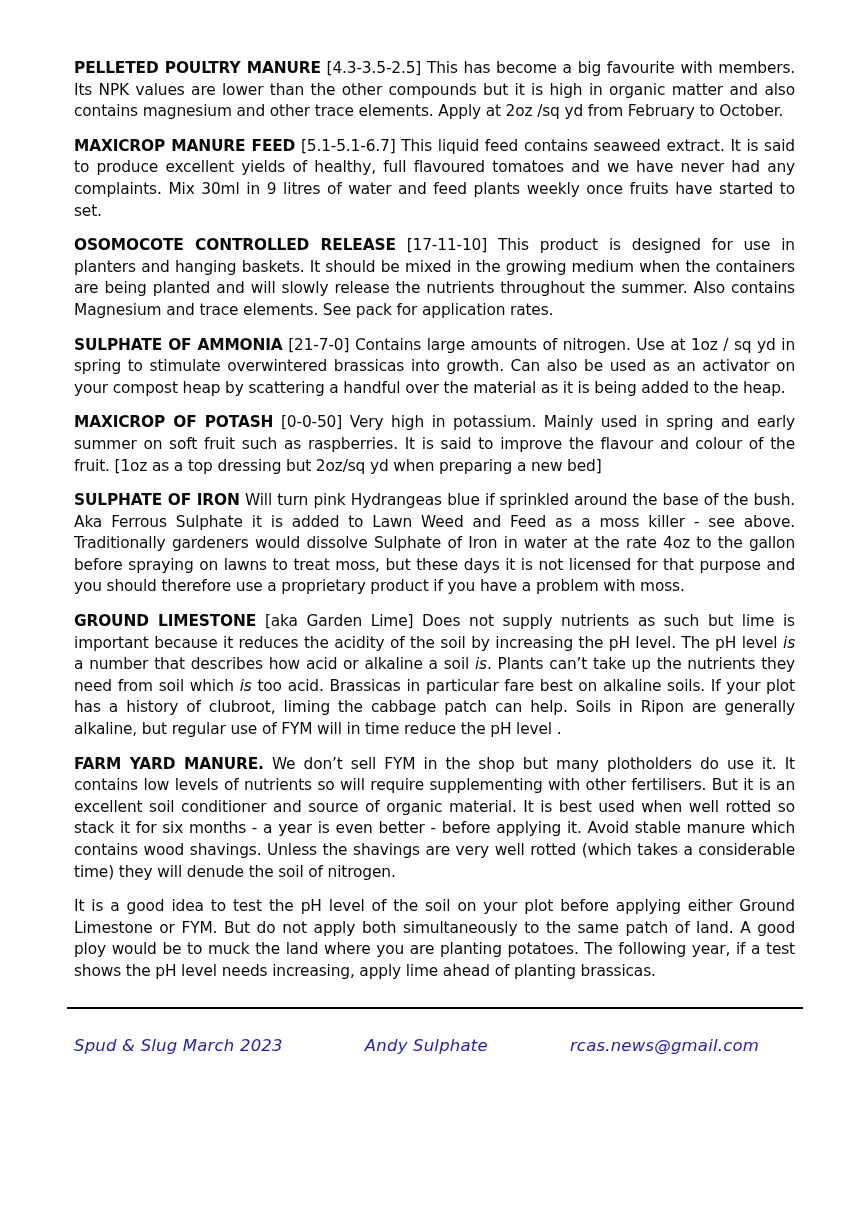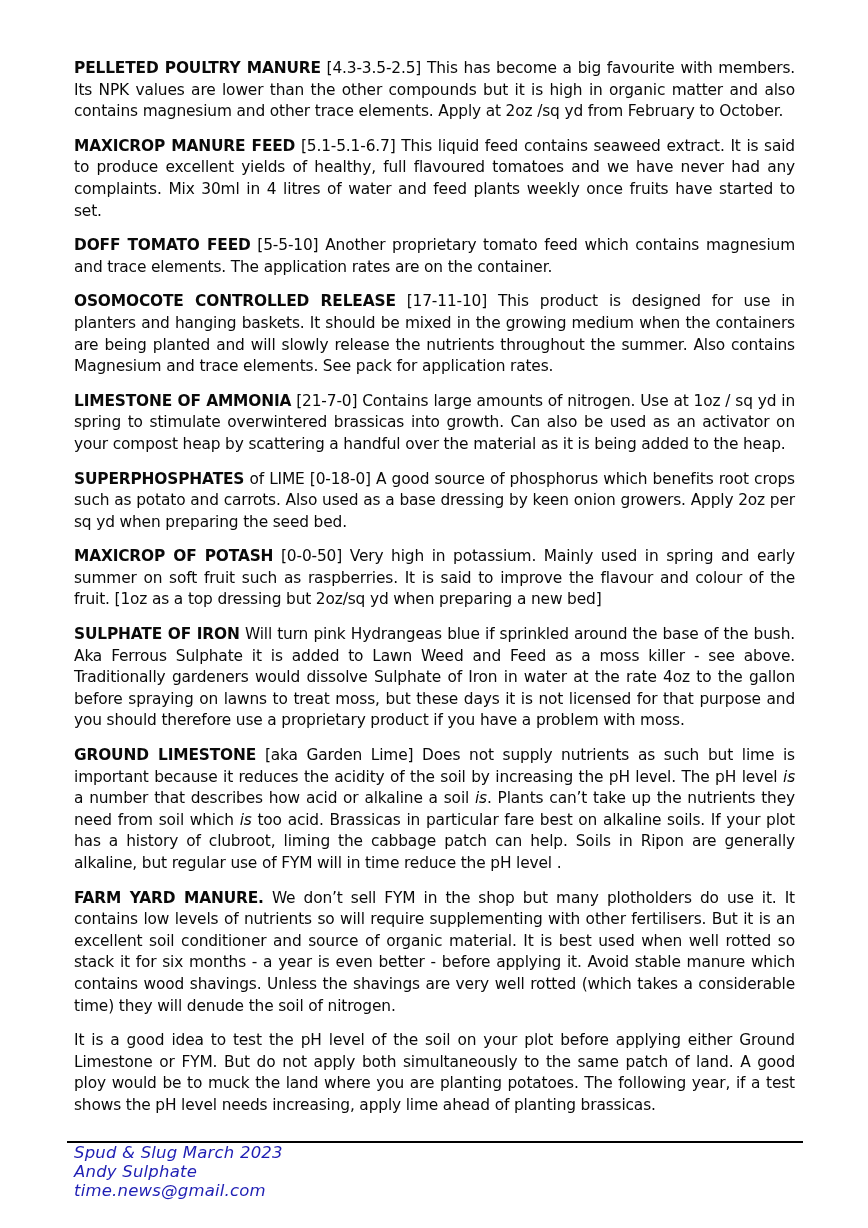--- a/index.html
+++ b/index.html
@@ -35,46 +35,44 @@
   .footer-rule {
     height: 2px;
     background: #000000;
     margin-left: -7px;
     width: 736px;
   }
   .footer-row {
     display: flex;
     justify-content: space-between;
     align-items: baseline;
+    margin-top: 27px;
     padding-right: 36px;
     font-style: italic;
     font-size: 16.5px;
     letter-spacing: 0.2px;
-    flex-direction: column;
   }
 </style>
 </head>
 <body>
 
 <div class="page">
   <main id="doc-body">
       <p class="para"><span class="seg-b">PELLETED POULTRY MANURE</span><span class="seg-n"> [4.3-3.5-2.5]  This has become a big favourite with members. Its NPK values are lower than the other compounds but it is high in organic matter and also contains magnesium and other trace elements.  Apply at 2oz /sq yd from February to October.</span></p>
-      <p class="para"><span class="seg-b">MAXICROP MANURE FEED</span><span class="seg-n"> [5.1-5.1-6.7]  This liquid feed contains seaweed extract.  It is said to produce excellent yields of healthy, full flavoured tomatoes and we have never had any complaints. Mix 30ml in 4 litres of water and feed plants weekly once fruits have started to set.</span></p>
-      <p class="para"><span class="seg-b">DOFF TOMATO FEED</span><span class="seg-n"> [5-5-10]  Another proprietary tomato feed which contains magnesium and trace elements.  The application rates are on the container.</span></p>
+      <p class="para"><span class="seg-b">MAXICROP MANURE FEED</span><span class="seg-n"> [5.1-5.1-6.7]  This liquid feed contains seaweed extract.  It is said to produce excellent yields of healthy, full flavoured tomatoes and we have never had any complaints. Mix 30ml in 9 litres of water and feed plants weekly once fruits have started to set.</span></p>
       <p class="para"><span class="seg-b">OSOMOCOTE CONTROLLED RELEASE</span><span class="seg-n"> [17-11-10]  This product is designed for use in planters and hanging baskets.  It should be mixed in the growing medium when the containers are being planted and will slowly release the nutrients throughout the summer.  Also contains Magnesium and trace elements. See pack for application rates.</span></p>
-      <p class="para"><span class="seg-b">LIMESTONE OF AMMONIA</span><span class="seg-n"> [21-7-0]  Contains large amounts of nitrogen.  Use at 1oz / sq yd in spring to stimulate overwintered brassicas into growth.  Can also be used as an activator on your compost heap by scattering a handful over the material as it is being added to the heap.</span></p>
-      <p class="para"><span class="seg-b">SUPERPHOSPHATES</span><span class="seg-n"> of LIME [0-18-0]  A good source of phosphorus which benefits root crops such as potato and carrots.  Also used as a base dressing by keen onion growers.  Apply 2oz per sq yd when preparing the seed bed.</span></p>
+      <p class="para"><span class="seg-b">SULPHATE OF AMMONIA</span><span class="seg-n"> [21-7-0]  Contains large amounts of nitrogen.  Use at 1oz / sq yd in spring to stimulate overwintered brassicas into growth.  Can also be used as an activator on your compost heap by scattering a handful over the material as it is being added to the heap.</span></p>
       <p class="para"><span class="seg-b">MAXICROP OF POTASH</span><span class="seg-n"> [0-0-50]  Very high in potassium.  Mainly used in spring and early summer on soft fruit such as raspberries.  It is said to improve the flavour and colour of the fruit. [1oz as a top dressing but 2oz/sq yd when preparing a new bed]</span></p>
       <p class="para"><span class="seg-b">SULPHATE OF IRON</span><span class="seg-n">  Will turn pink Hydrangeas blue if sprinkled around the base of the bush. Aka Ferrous Sulphate it is added to Lawn Weed and Feed as a moss killer - see above. Traditionally gardeners would dissolve Sulphate of Iron in water at the rate 4oz to the gallon before spraying on lawns to treat moss, but these days it is not licensed for that purpose and you should therefore use a proprietary product if you have a problem with moss.</span></p>
       <p class="para"><span class="seg-b">GROUND LIMESTONE</span><span class="seg-n"> [aka Garden Lime]  Does not supply nutrients as such but lime is important because it reduces the acidity of the soil by increasing the pH level. The pH level </span><span class="seg-i">is</span><span class="seg-n"> a number that describes how acid or alkaline a soil </span><span class="seg-i">is</span><span class="seg-n">.  Plants can’t take up the nutrients they need from soil which </span><span class="seg-i">is</span><span class="seg-n"> too acid.  Brassicas in particular fare best on alkaline soils.  If your plot has a history of clubroot, liming the cabbage patch can help.  Soils in Ripon are generally alkaline, but regular use of FYM will in time reduce the pH level .</span></p>
       <p class="para"><span class="seg-b">FARM YARD MANURE.</span><span class="seg-n">  We don’t sell FYM in the shop but many plotholders do use it.  It contains low levels of nutrients so will require supplementing with other fertilisers. But it is an excellent soil conditioner and source of organic material. It is best used when well rotted so stack it for six months - a year is even better - before applying it.  Avoid stable manure which contains wood shavings.  Unless the shavings are very well rotted (which takes a considerable time) they will denude the soil of nitrogen.</span></p>
       <p class="para"><span class="seg-n">It is a good idea to test the pH level of the soil on your plot before applying either Ground Limestone or FYM.  But do not apply both simultaneously to the same patch of land.  A good ploy would be to muck the land where you are planting potatoes.  The following year, if a test shows the pH level needs increasing, apply lime ahead of planting brassicas.</span></p>
     </main>
 
   <footer class="footer">
     <div class="footer-rule"></div>
     <div class="footer-row" id="footer-row" style="color: rgb(31, 31, 180);">
       <span>Spud &amp; Slug March 2023</span>
       <span>Andy Sulphate</span>
-      <span>time.news@gmail.com</span>
+      <span>rcas.news@gmail.com</span>
     </div>
   </footer>
 </div>
 
 </body></html>

